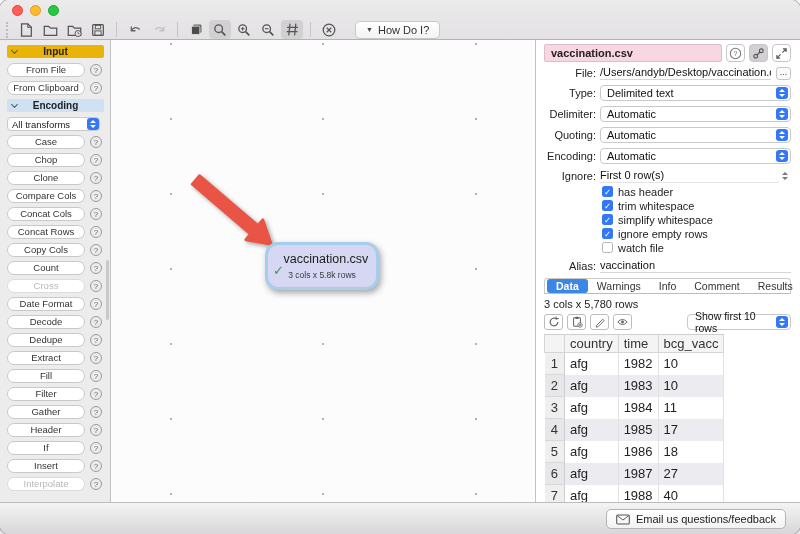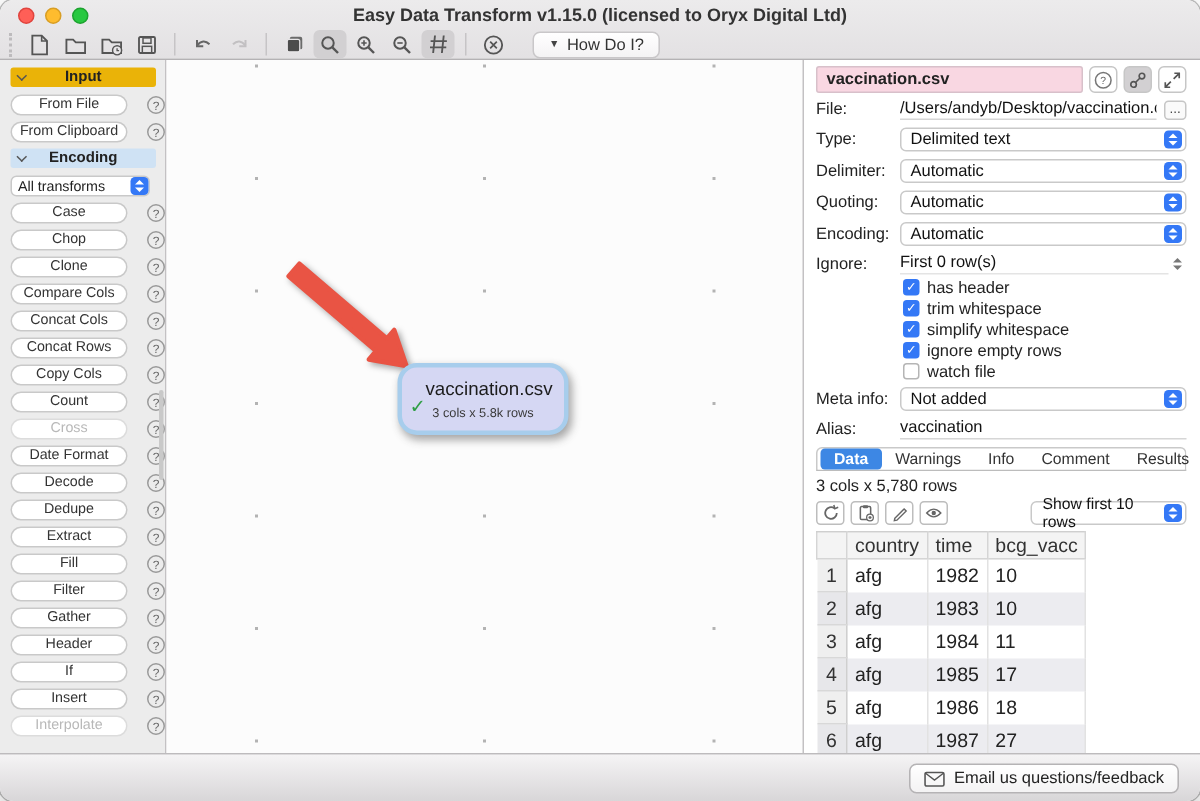--- a/index.html
+++ b/index.html
@@ -31,21 +31,21 @@
   
   .sidebar{width:111px;height:462px;background:#ececec;border-right:1px solid #c3c1c3;
     padding:5px 0 0 7px;position:relative;overflow:hidden;}
   .sec-head{width:97px;height:13px;border-radius:2px;display:flex;align-items:center;
     font-size:10px;font-weight:bold;color:#222;margin-bottom:5px;position:relative;}
   .sec-head .lbl{flex:1;text-align:center;}
   .sec-head .chevron{position:absolute;left:5px;top:3px;width:5px;height:5px;
     border-right:1.5px solid #555;border-bottom:1.5px solid #555;transform:rotate(45deg);}
   .sec-input{background:#eab308;}
   .sec-transform{background:#cfe2f4;margin-top:4px;}
-  .sb-row{display:flex;align-items:center;margin-bottom:4px;height:14px;justify-content:space-between;}
+  .sb-row{display:flex;align-items:center;margin-bottom:4px;height:14px;}
   .sb-btn{width:78px;height:14px;background:#fff;border:1px solid #c9c9c9;border-radius:7px;
     font-size:9.5px;color:#333;text-align:center;line-height:12px;font-family:inherit;padding:0;}
   .sb-btn.disabled{color:#b8b8b8;border-color:#dcdcdc;}
   .help-circle{width:12px;height:12px;border:1px solid #9a9a9a;border-radius:50%;color:#666;
     font-size:8px;display:flex;align-items:center;justify-content:center;margin-left:5px;background:transparent;}
   .sb-dropdown{width:93px;height:14px;background:#fff;border:1px solid #c9c9c9;border-radius:4px;
     display:flex;align-items:center;margin-bottom:4px;padding-left:4px;font-size:9.5px;color:#222;}
   .sb-dropdown .flex{flex:1;}
   .sb-scrollthumb{position:absolute;right:1px;top:220px;width:3px;height:60px;border-radius:2px;background:#c9c9c9;}
   
@@ -68,21 +68,21 @@
   .arrow-svg{position:absolute;left:0;top:0;pointer-events:none;}
   
   .inspector{width:263px;height:462px;background:#fff;padding:4px 8px 0 8px;overflow:hidden;}
   .insp-head{display:flex;align-items:center;gap:4px;height:18px;}
   .insp-title{flex:1;height:18px;background:#f9d7e2;border:1px solid #d8c0ca;border-radius:2px;
     font-size:11px;font-weight:bold;color:#222;display:flex;align-items:center;padding-left:6px;}
   .icon-btn{width:19px;height:18px;border:1px solid #c6c6c6;border-radius:4px;background:#fff;
     display:flex;align-items:center;justify-content:center;flex:none;}
   .icon-btn.active{background:#d2d0d2;}
   .frow{display:flex;align-items:center;}
-  .flabel{width:52px;font-size:11px;color:#222;flex:none;margin-right:4px;}
+  .flabel{width:52px;text-align:right;font-size:11px;color:#222;flex:none;margin-right:4px;}
   .ftext{flex:1;font-size:11px;color:#111;border-bottom:1px solid #d6d6d6;height:14px;line-height:13px;white-space:nowrap;overflow:hidden;}
   .dots-btn{width:15px;height:13px;margin-left:5px;border:1px solid #c6c6c6;border-radius:3px;background:#fafafa;
     font-size:9px;line-height:9px;text-align:center;color:#444;flex:none;}
   .dropdown{flex:1;height:16px;border:1px solid #c9c9c9;border-radius:4px;background:#fff;
     display:flex;align-items:center;font-size:11px;color:#111;padding:0 2px 0 6px;}
   .dropdown .flex{flex:1;}
   .cb-row{display:flex;align-items:center;margin:1px 0 0 58px;height:13px;}
   .cbox{width:11px;height:11px;border-radius:2.5px;margin-right:5px;flex:none;
     display:flex;align-items:center;justify-content:center;}
   .cbox.on{background:#3478f6;color:#fff;font-size:8.5px;}
@@ -121,21 +121,20 @@
 </head>
 <body>
 
 <div class="window">
 
   <div class="header">
     <div class="titlebar">
       <span class="traffic t-red"></span>
       <span class="traffic t-yellow"></span>
       <span class="traffic t-green"></span>
-      <div class="win-title">Easy Data Transform v1.15.0 (licensed to Oryx Digital Ltd)</div>
     </div>
     <div class="toolbar">
       <span class="drag-dots"></span>
       <span class="tbtn">
         <svg width="16" height="16" viewBox="0 0 18 18">
             <path d="M4 2 h7 l4 4 v10 h-11 z" fill="none" stroke="#555" stroke-width="1.4"></path>
             <path d="M11 2 v4 h4" fill="none" stroke="#555" stroke-width="1.2"></path>
           </svg>
       </span>
       <span class="tbtn">
@@ -458,30 +457,20 @@
           <div class="cb-row">
             <span class="cbox on">✓</span>
             <span class="cb-label">ignore empty rows</span>
           </div>
           <div class="cb-row">
             <span class="cbox off"></span>
             <span class="cb-label">watch file</span>
           </div>
         </div>
 
-      <div class="frow" style="margin-top:4px;">
-        <span class="flabel">Meta info:</span>
-        <span class="dropdown">
-          <span class="flex">Not added</span>
-          <span class="stepper">
-              <span class="up"></span>
-              <span class="dn"></span>
-            </span>
-        </span>
-      </div>
 
       <div class="frow" style="margin-top:5px;height:14px;">
         <span class="flabel">Alias:</span>
         <span class="ftext">vaccination</span>
       </div>
 
       <div class="tabs" id="tabs">
           <span class="tab active">Data</span>
           <span class="tab">Warnings</span>
           <span class="tabsep"></span>

